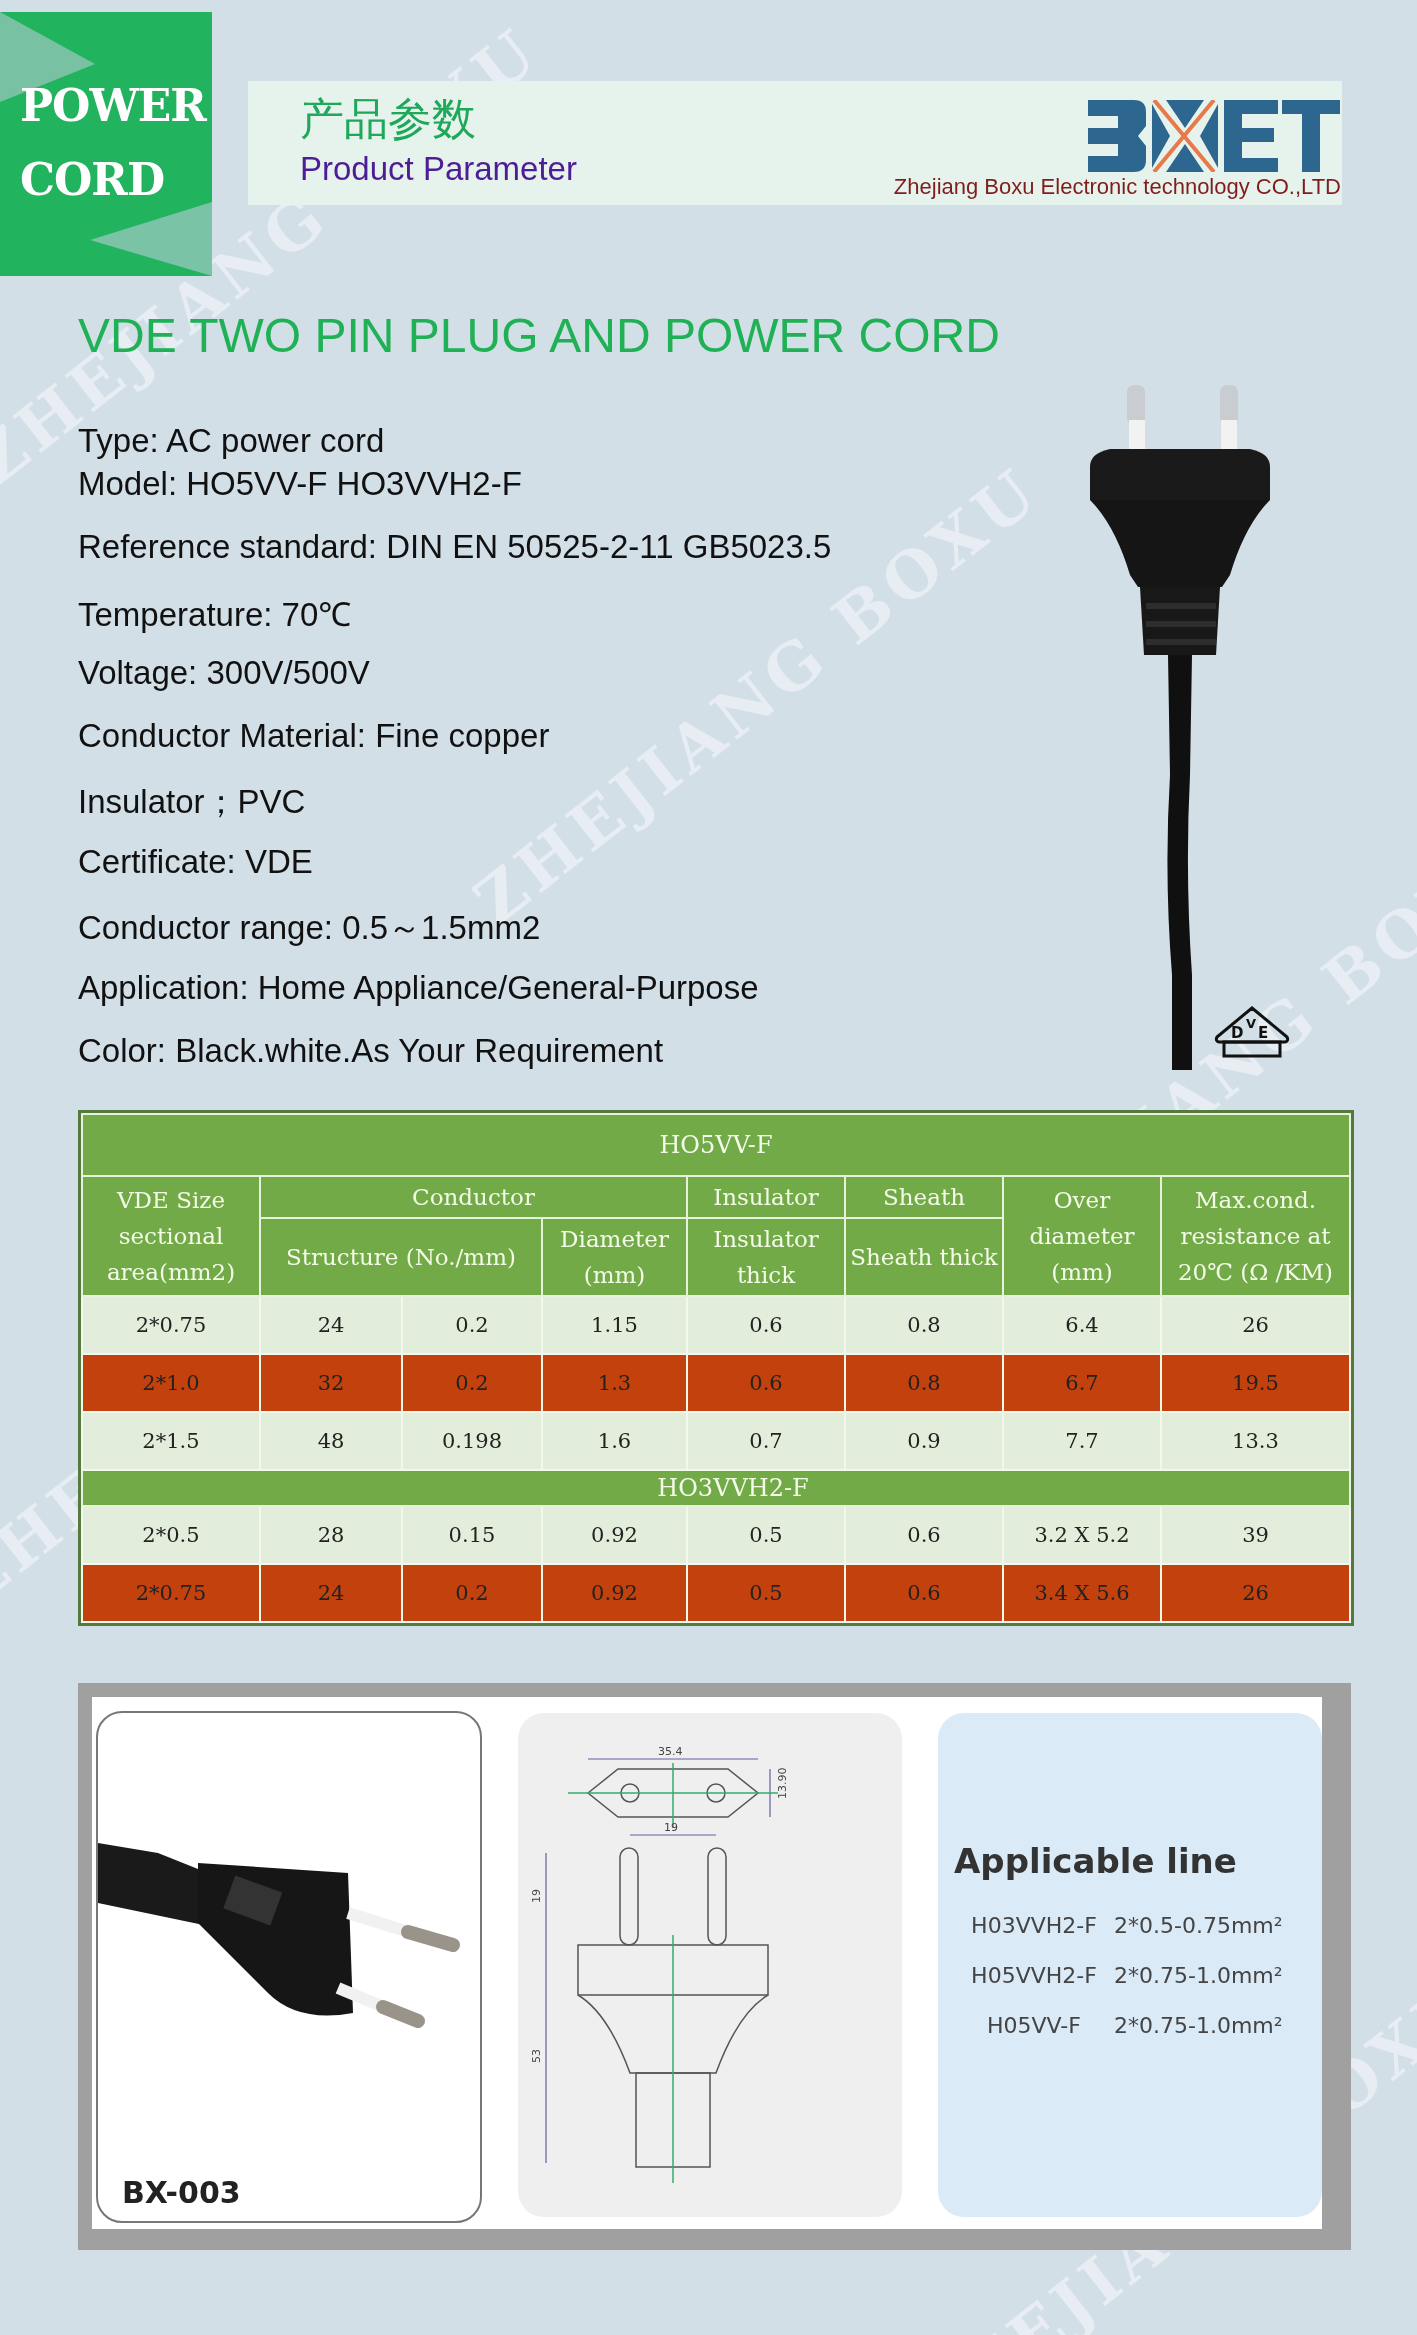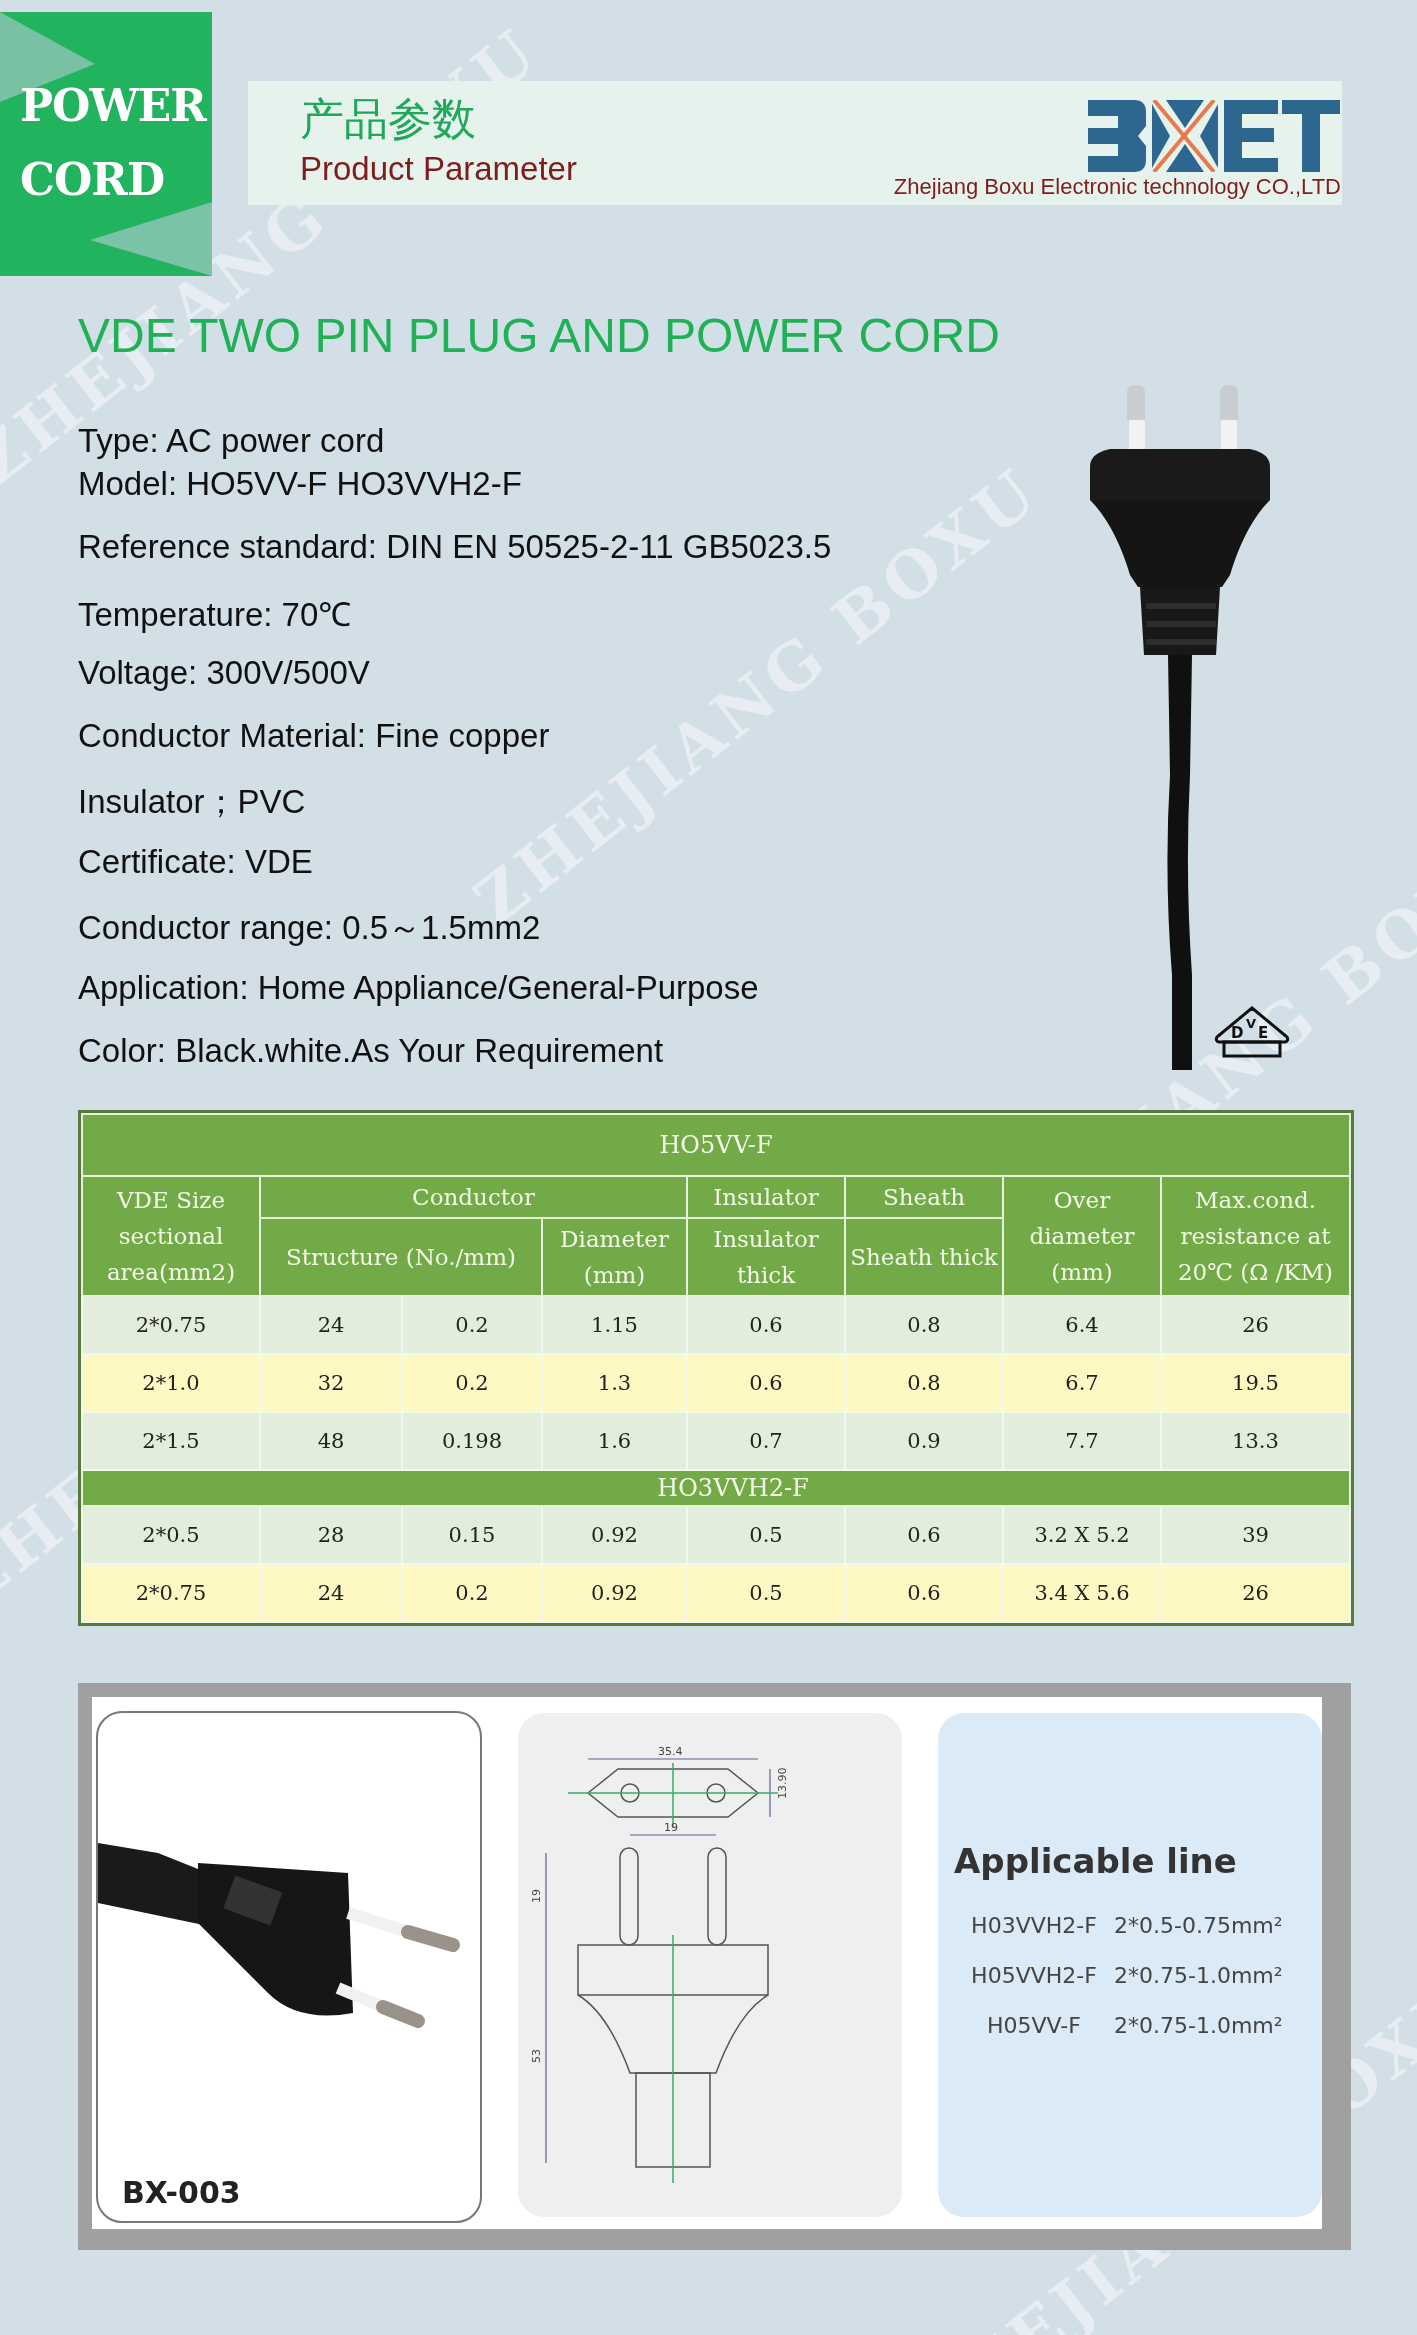--- a/index.html
+++ b/index.html
@@ -6,32 +6,32 @@
   body { width:1417px; height:2335px; background:#d3dfe7; position:relative; overflow:hidden; font-family:"Liberation Sans", sans-serif; }
   .abs { position:absolute; }
   
   .wm { position:absolute; color:rgba(255,255,255,0.45); font-family:"DejaVu Serif", serif; font-weight:bold; font-size:64px; letter-spacing:6px; transform:rotate(-38deg); transform-origin:left top; white-space:nowrap; pointer-events:none; }
   
   .banner { left:0; top:12px; width:212px; height:264px; }
   .banner-text { position:absolute; left:20px; color:#fff; font-family:"DejaVu Serif", serif; font-weight:bold; font-size:44px; letter-spacing:-1px; }
   
   .hdr { left:248px; top:81px; width:1094px; height:124px; background:#e6f3ec; }
   .hdr-cn { left:300px; top:90px; font-size:44px; color:#1fa85a; }
-  .hdr-en { left:300px; top:150px; font-size:33px; color:#7f1d1d; }
+  .hdr-en { left:300px; top:150px; font-size:33px; color:#4c1d95; }
   .company { right:76px; top:174px; font-size:22px; color:#7f1d1d; }
   
   .title { left:78px; top:308px; font-size:48px; color:#20b156; }
   .spec { left:78px; font-size:33px; color:#111; }
   
   .tbl { left:78px; top:1110px; width:1270px; border:3px solid #557a3c; background:#72aa47; }
   table { border-collapse:collapse; width:100%; font-family:"DejaVu Serif", serif; table-layout:fixed; }
   th { background:#72aa47; color:#f4fbe9; font-weight:normal; font-size:23px; border:2px solid #e7f2dc; padding:2px; line-height:36px; }
   td { text-align:center; font-size:21px; color:#222; border:2px solid #f3f8ee; height:54px; }
   tr.light td { background:#e3eddb; }
-  tr.dark td { background:#fef9c3; }
+  tr.dark td { background:#c2410c; }
   .sec-row th { line-height:44px; font-size:24px; }
   
   .gallery { left:78px; top:1683px; width:1273px; height:567px; background:#a0a0a0; }
   .gal-inner { position:absolute; left:14px; top:14px; width:1230px; height:532px; background:#fff; }
   .card { position:absolute; border-radius:26px;text-align:center; }
 </style>
 </head>
 <body>
 
 <div class="wm" style="left:-40px;top:440px;">ZHEJIANG BOXU</div>

